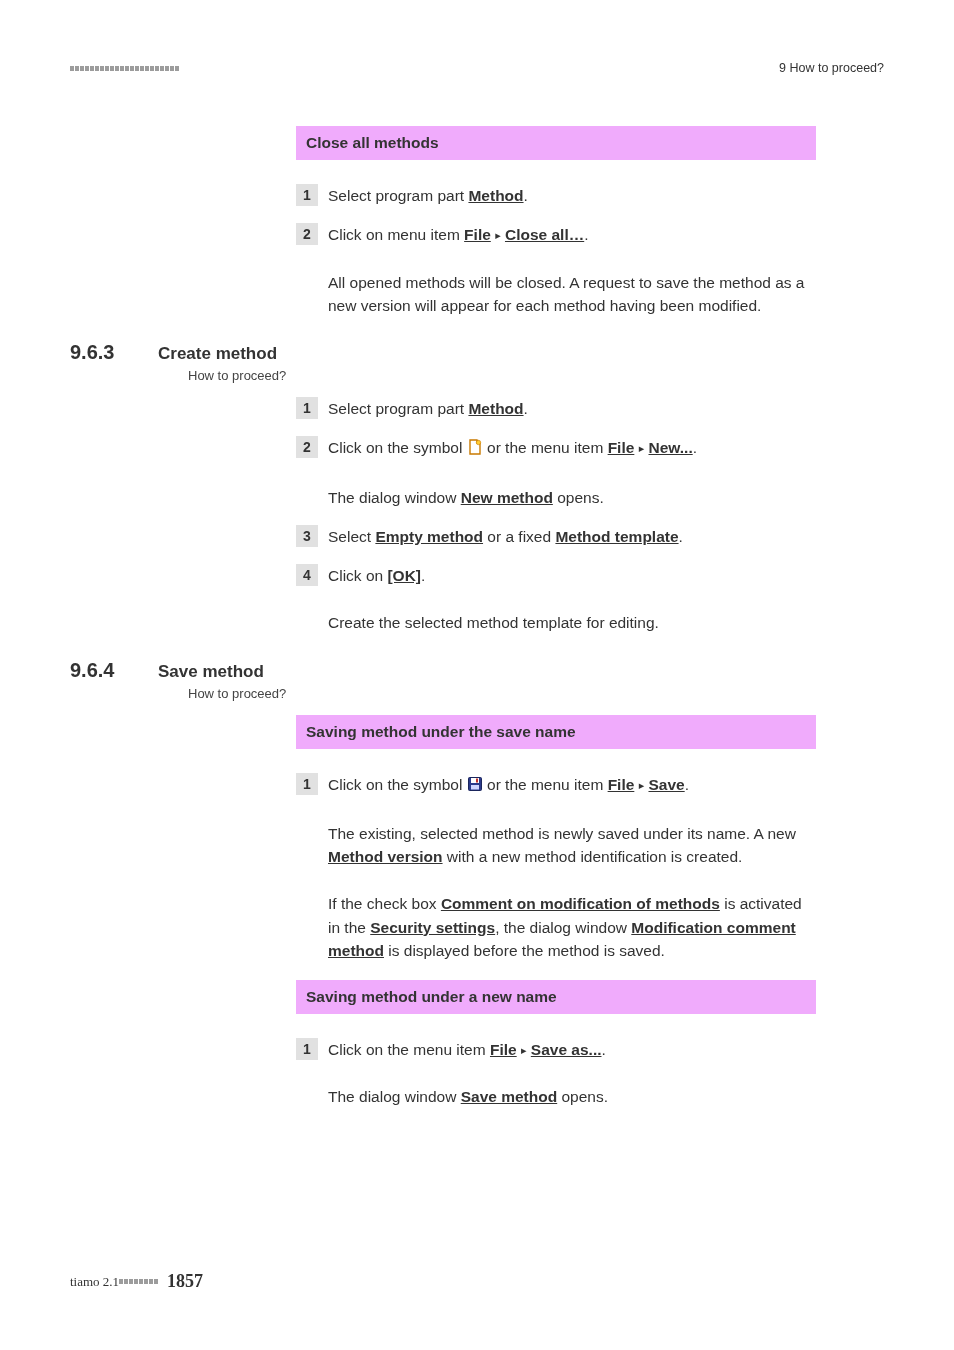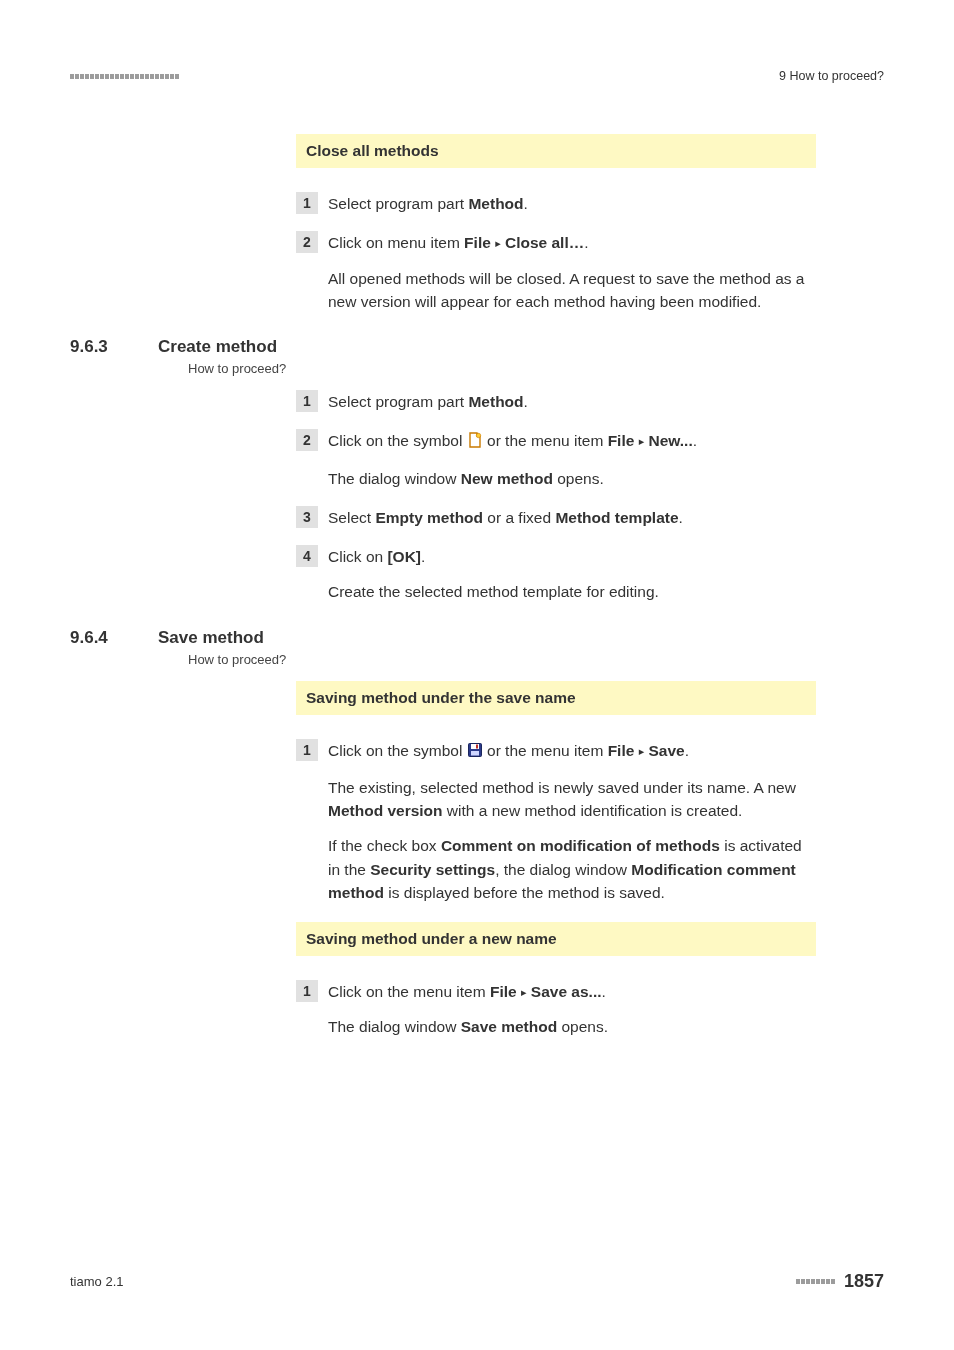--- a/index.html
+++ b/index.html
@@ -15,41 +15,40 @@
     position: absolute;
     left: 0; right: 0; top: 0; bottom: 0;
     padding: 60px 70px 0 70px;
   }
   .top-row {
     display: flex;
     justify-content: space-between;
     align-items: center;
     height: 16px;
     margin-bottom: 50px;
-    margin-top: 8px;
   }
   .ticks-left {
     display: flex;
     gap: 0;
   }
   .tick {
     width: 4px; height: 5px;
     background: #9c9c9c;
     margin-right: 1px;
   }
   .running-head {
     font-size: 12.5px;
     color: #333;
   }
   .content {
     margin-left: 226px;
     width: 520px;
   }
   .gray-bar {
-    background: #fef9c3;
+    background: #f0abfc;
     padding: 8px 10px;
     font-weight: 700;
     font-size: 15.5px;
     color: #333;
     margin-bottom: 24px;
   }
   .step-row {
     display: flex;
     align-items: flex-start;
     margin-bottom: 16px;
@@ -66,33 +65,33 @@
     flex: 0 0 22px;
     margin-right: 10px;
   }
   .step-body {
     flex: 1;
     font-size: 15.5px;
     line-height: 1.5;
     color: #333;
     padding-top: 0px;
   }
-  .step-body p + p { margin-top: 12px; }
-  .b { font-weight: 700; }
+  .step-body p + p { margin-top: 24px; }
+  .b { font-weight: 700; text-decoration: underline; }
   .tri { font-size: 11px; vertical-align: 1px; }
   .section-row {
     display: flex;
     align-items: baseline;
     margin-top: 24px;
     margin-bottom: 4px;
   }
   .sec-num {
     width: 88px;
     font-weight: 700;
-    font-size: 17px;
+    font-size: 20px;
     color: #333;
   }
   .sec-title {
     font-weight: 700;
     font-size: 17px;
     color: #333;
   }
   .howto {
     margin-left: 118px;
     font-size: 13px;
@@ -105,23 +104,23 @@
   }
   .icon-save {
     display: inline-block;
     vertical-align: -2px;
   }
   .footer {
     position: absolute;
     left: 70px; right: 70px;
     bottom: 58px;
     display: flex;
-    justify-content: space-between;
     align-items: center;
     font-size: 13px;
+    font-family: Liberation Serif, serif;
   }
   .footer-left { color: #333; }
   .footer-right { display: flex; align-items: center; gap: 8px; }
   .ticks-right { display: flex; }
   .tickr { width: 4px; height: 5px; background: #9c9c9c; margin-right: 1px; }
   .page-num { font-weight: 700; font-size: 18px; color: #333; }
 </style>
 </head>
 <body>
 

